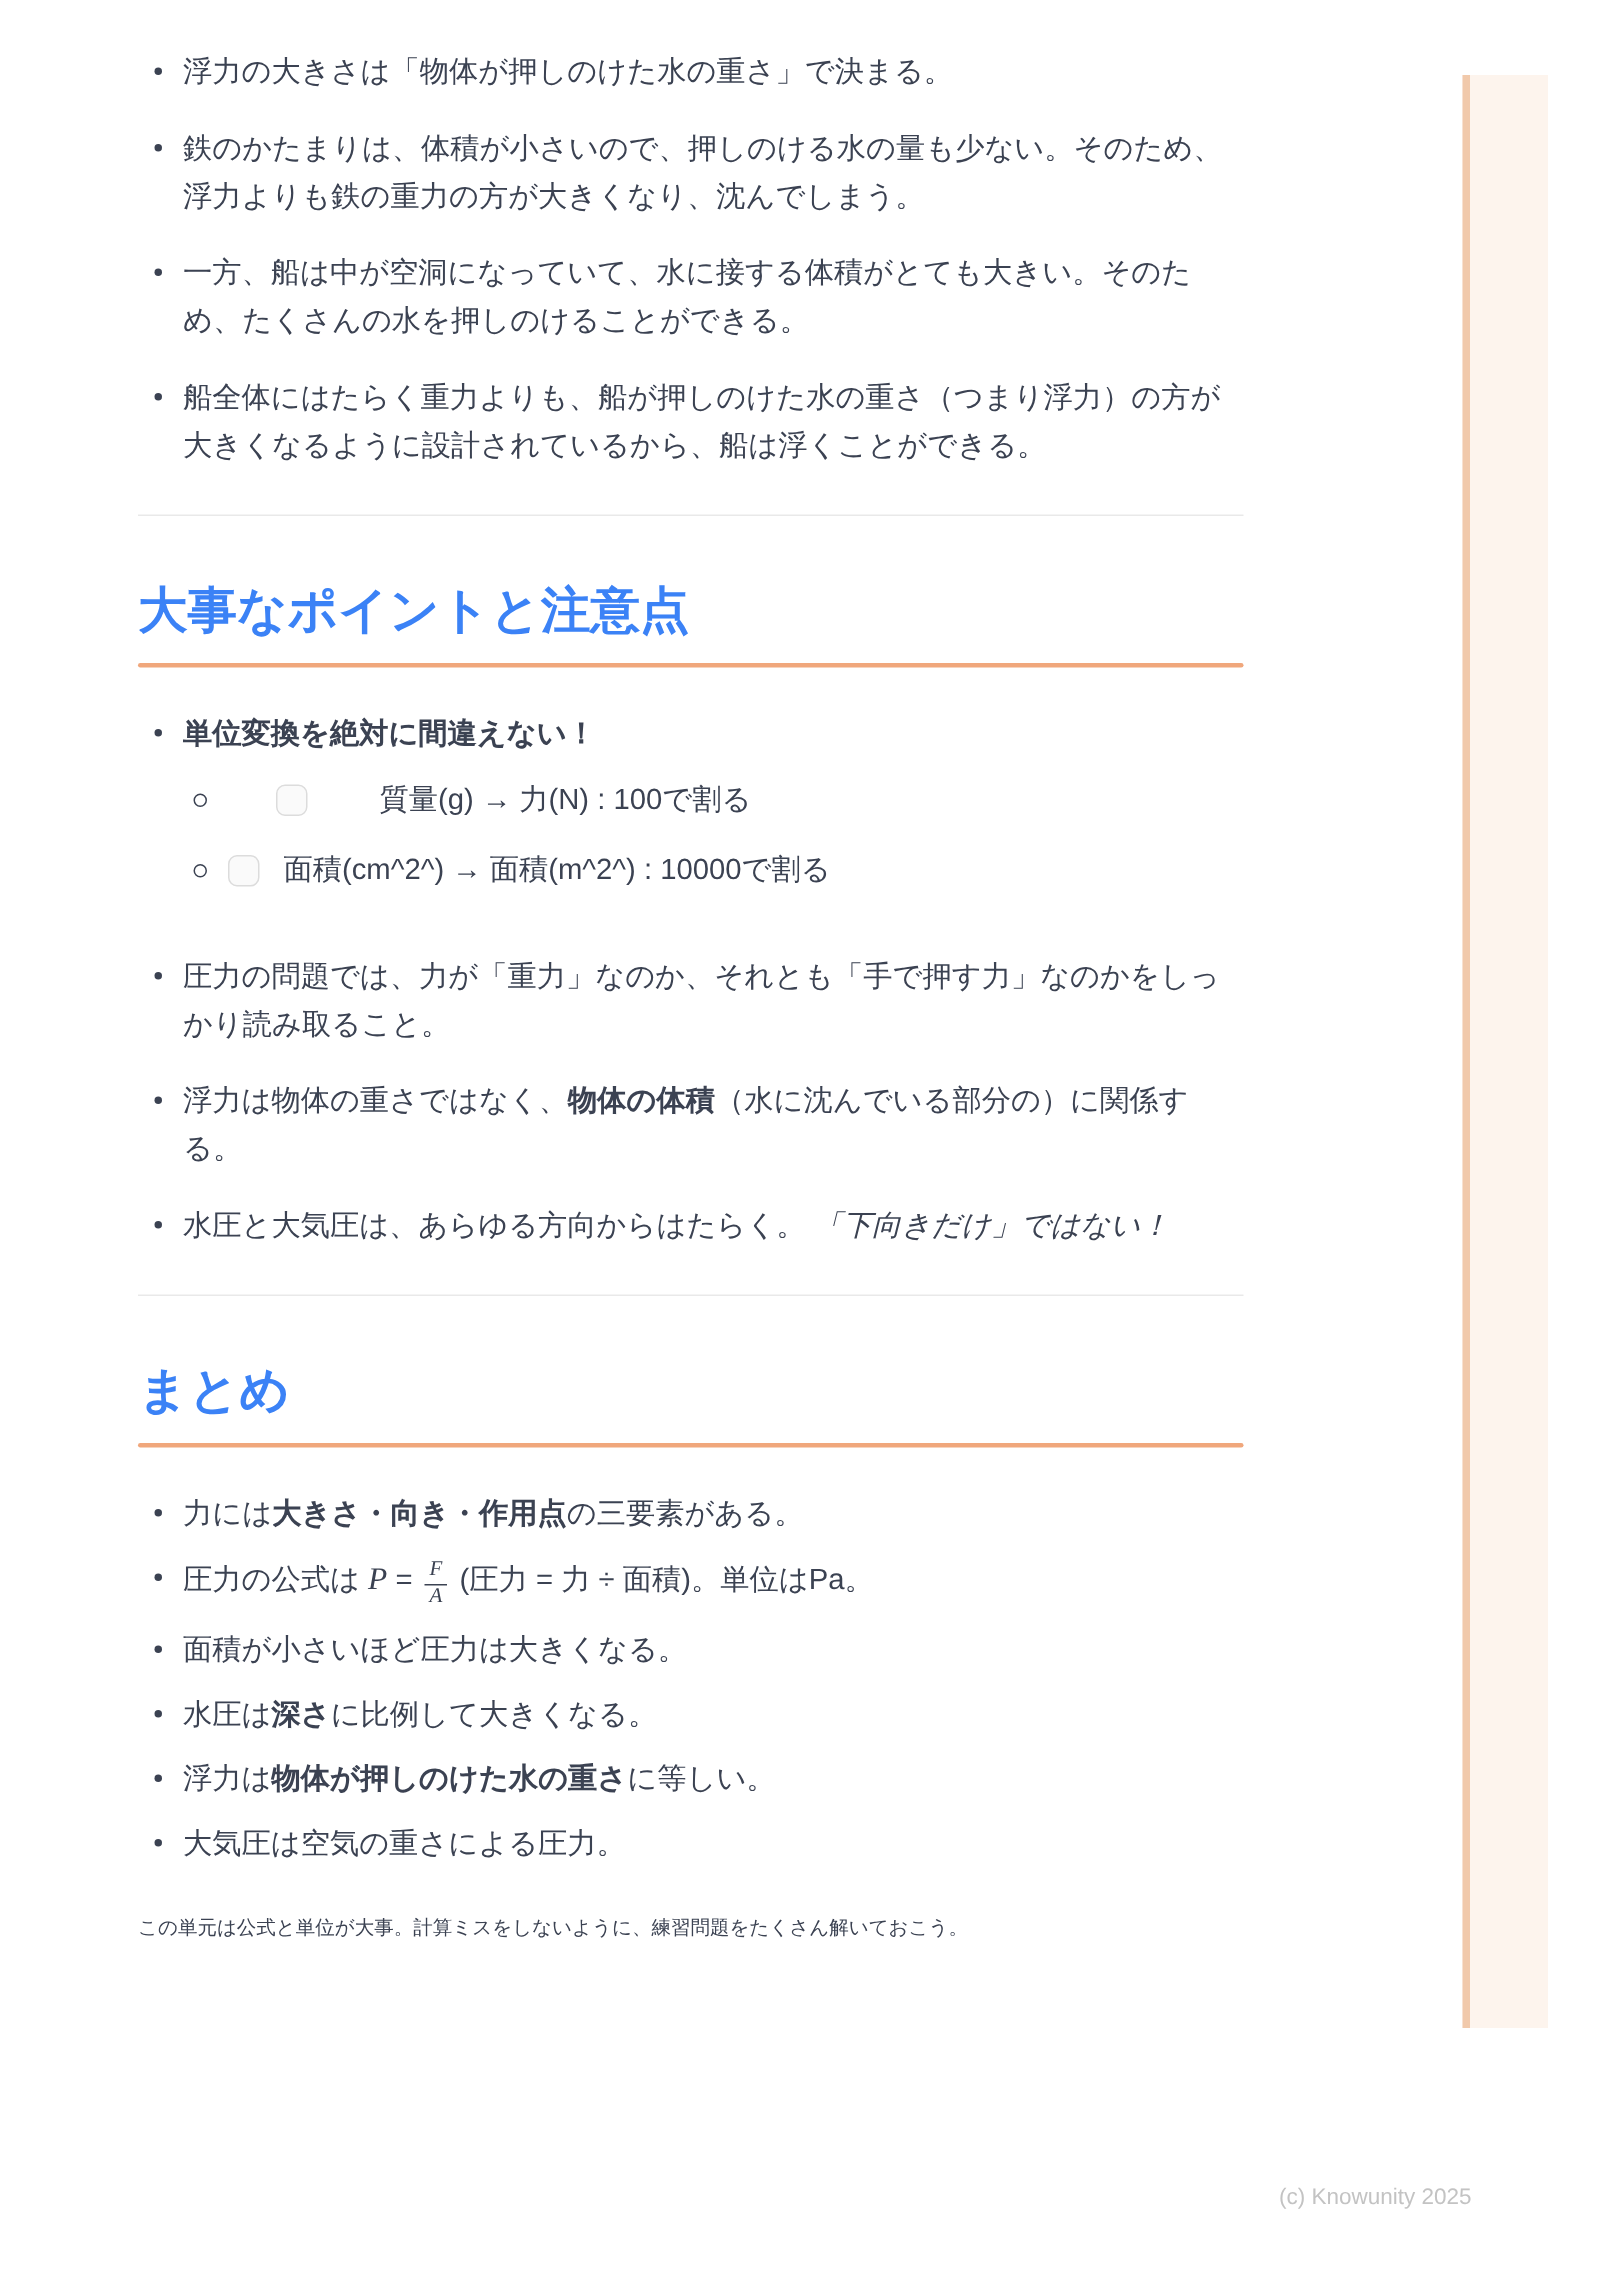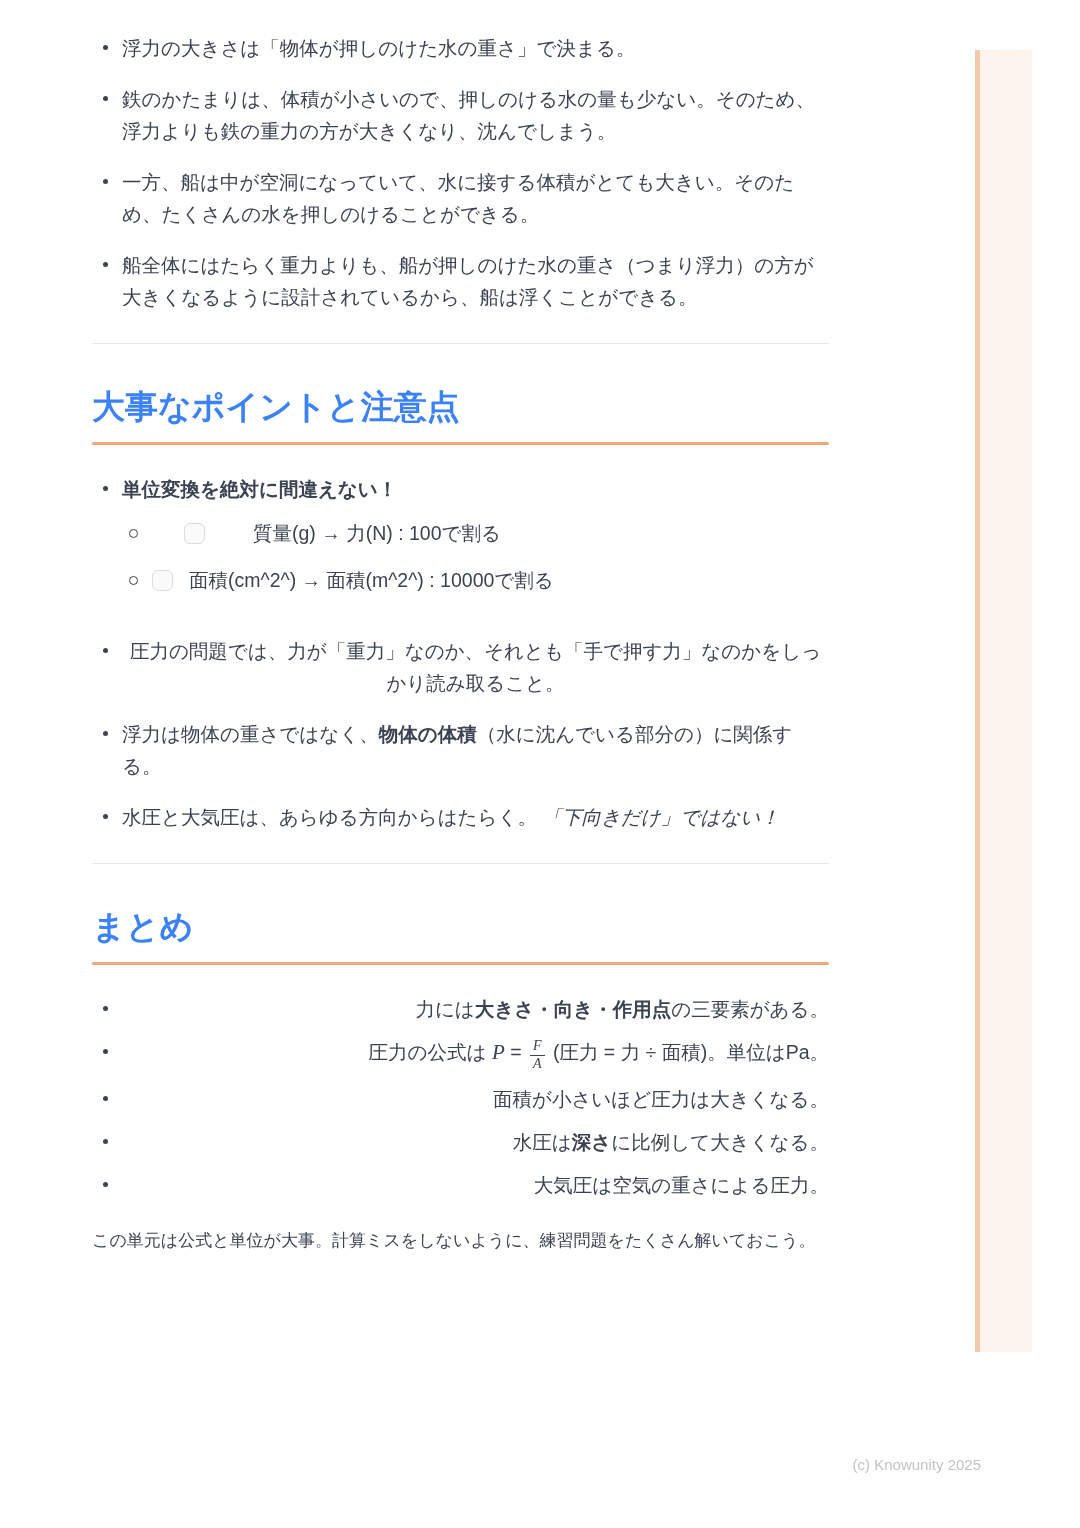--- a/index.html
+++ b/index.html
@@ -25,33 +25,33 @@
   .section-title { margin:42px 0 0 0; font-size:33px; line-height:42px; font-weight:700; color:#3b82f6; }
   .accent-rule { height:3px; background:#f0a77c; margin-top:14px; margin-bottom:28px; border-radius:2px; }
 
   
   .check-row { display:flex; align-items:center; margin:0 0 21px 37px; }
   .check-row.first { margin-top:15px;gap:32px; }
   .circle-marker { flex:0 0 auto; width:7px; height:7px; border:1.5px solid #3b4252; border-radius:50%; margin-right:14px; }
   .checkbox { flex:0 0 auto; width:19px; height:19px; border:1.5px solid #dcdcdc; border-radius:6px; background:#fafafa; margin-right:16px; }
   .check-label { font-size:19.5px; line-height:26px; }
 
-  .mt-lg { margin-top:42px;text-align:center; }
-  .s-row { margin-bottom:11px;justify-content:space-between; }
+  .mt-lg { margin-top:42px; }
+  .s-row { margin-bottom:11px; }
 
   
   .mvar { font-family:"Liberation Serif","DejaVu Serif",serif; font-style:italic; font-size:21px; }
   .frac {
     display:inline-block; text-align:center; vertical-align:-9px; line-height:1.05;
     font-size:14px; font-family:"Liberation Serif","DejaVu Serif",serif; font-style:italic; margin:0 3px;
   }
   .frac .fn { display:block; border-bottom:1.2px solid #3b4252; padding:0 3px 1px; }
   .frac .fd { display:block; padding-top:1px; }
 
-  .closing { margin-top:24px; font-size:17px; line-height:32px; }
+  .closing { margin-top:24px; font-size:13px; line-height:32px; }
 
   
   .side-bar {
     position:absolute; left:975px; top:50px; width:52px; height:1302px;
     background:#fdf4ed; border-left:5px solid #f1c9ab;
   }
 
   .footer { position:absolute; right:99px; top:1456px; font-size:15px; color:#c3c3c3;margin-left:46px; }
 </style>
 </head>
@@ -128,20 +128,24 @@
   <div class="b-row s-row">
     <span class="b-dot"></span>
     <div class="b-text"><span>面積が小さいほど圧力は大きくなる。</span></div>
   </div>
   <div class="b-row s-row">
     <span class="b-dot"></span>
     <div class="b-text"><span>水圧は</span><strong>深さ</strong><span>に比例して大きくなる。</span></div>
   </div>
   <div class="b-row s-row">
     <span class="b-dot"></span>
+    <div class="b-text"><span>浮力は</span><strong>物体が押しのけた水の重さ</strong><span>に等しい。</span></div>
+  </div>
+  <div class="b-row s-row">
+    <span class="b-dot"></span>
     <div class="b-text"><span>大気圧は空気の重さによる圧力。</span></div>
   </div>
 
   <p class="closing">この単元は公式と単位が大事。計算ミスをしないように、練習問題をたくさん解いておこう。</p>
 
 </div>
 
 <div class="footer">(c) Knowunity 2025</div>
 
 </body></html>

